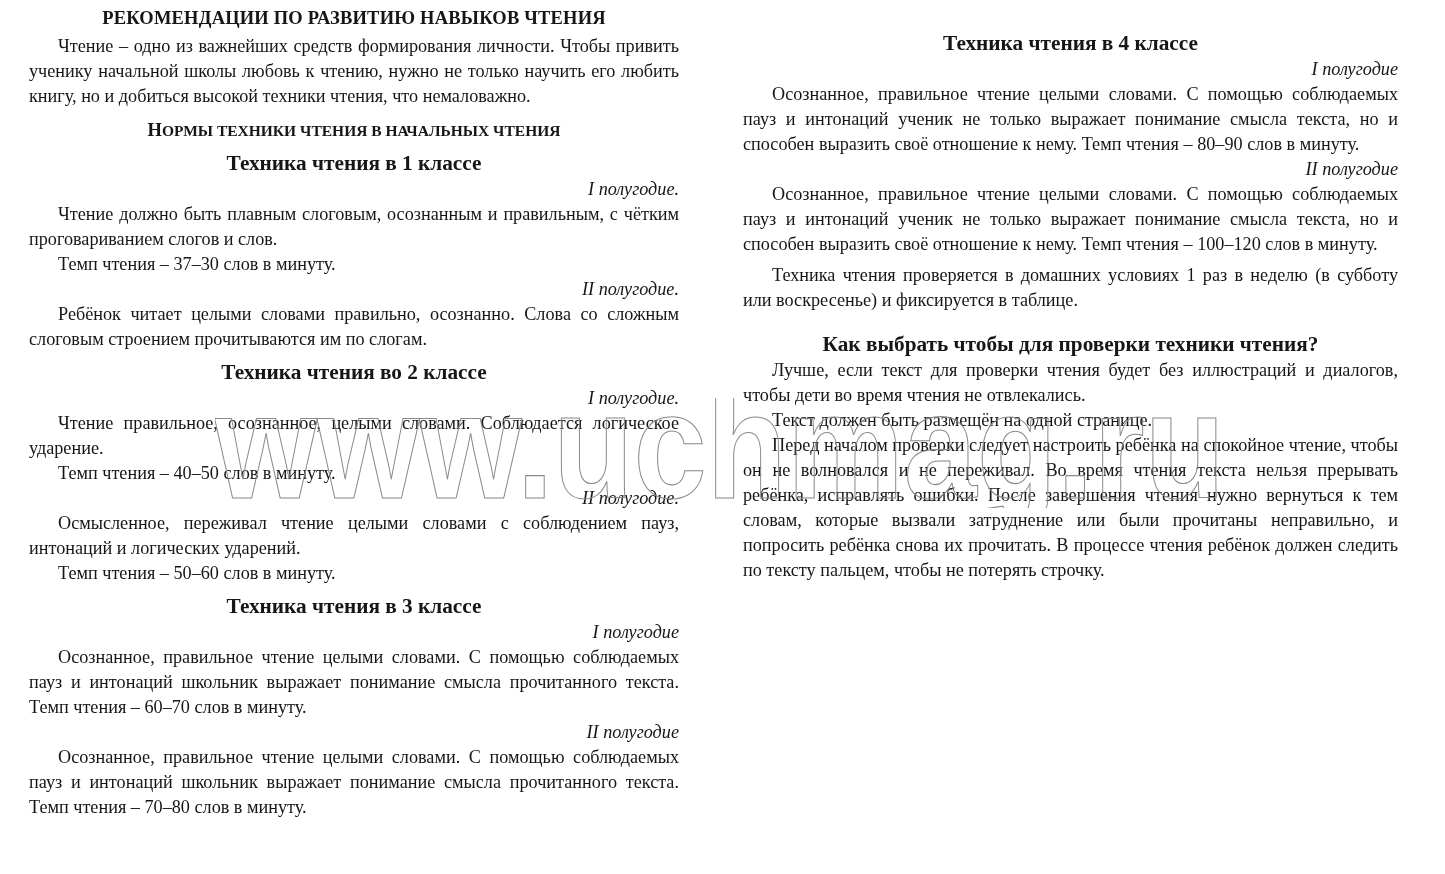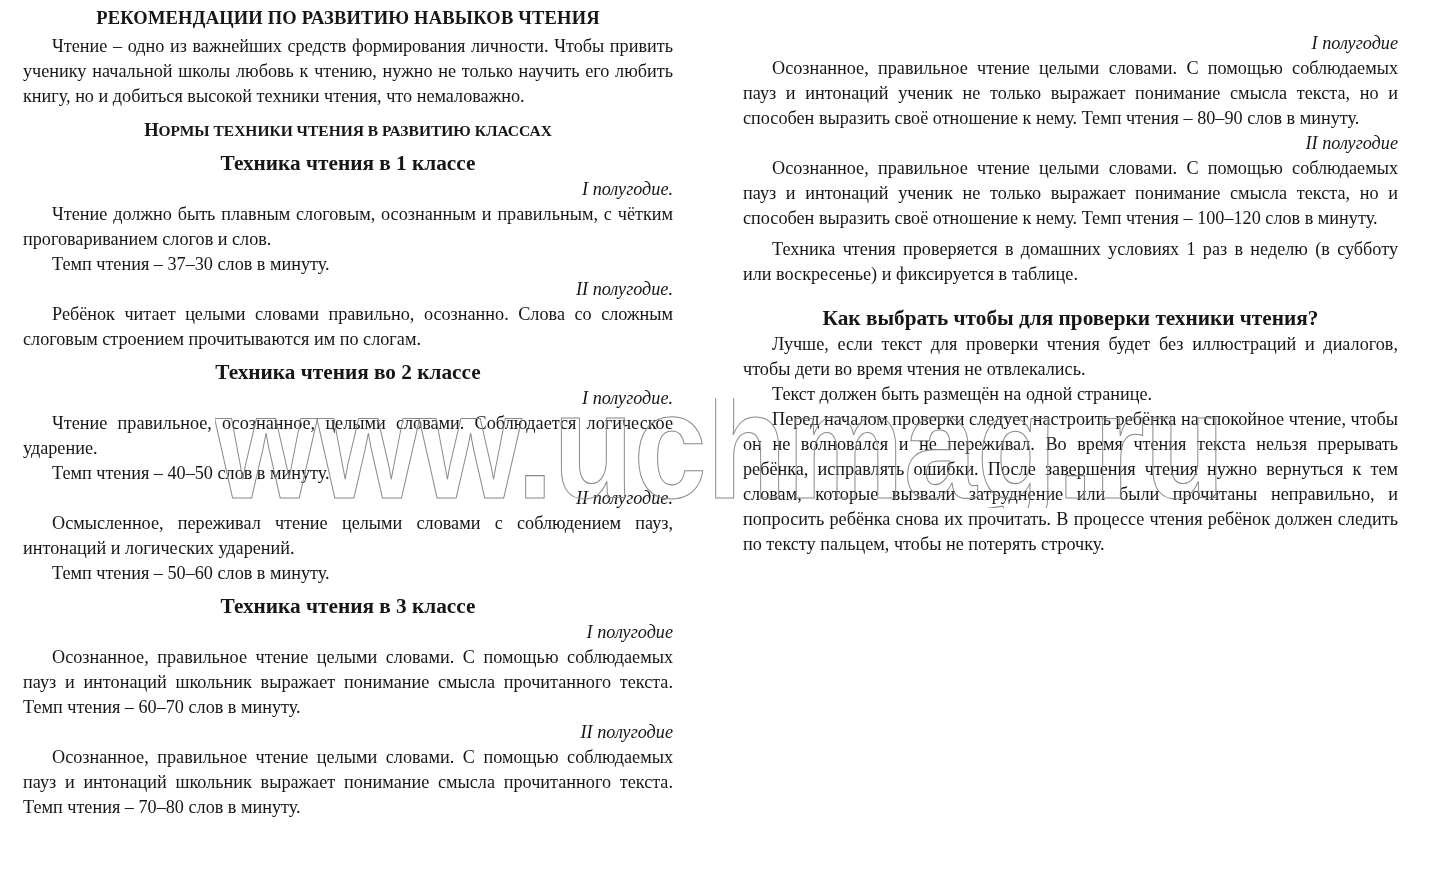--- a/index.html
+++ b/index.html
@@ -4,21 +4,21 @@
 <style>
   html, body { margin: 0; padding: 0; background: #ffffff; }
   body {
     width: 1445px; height: 874px; position: relative; overflow: hidden;
     font-family: "Liberation Serif", serif; color: #161616;
   }
   .col {
     position: absolute; top: 0;
     font-size: 18.2px; line-height: 25px;
   }
-  .col-left { left: 23px; width: 650px; }
+  .col-left { left: 29px; width: 650px; }
   .col-right { left: 743px; width: 655px; }
   .p { margin: 0; text-align: justify; text-indent: 29px; }
   .it { margin: 0; font-style: italic; text-indent: 29px; text-align: right; }
   .h-main { margin: 6px 0 0 0; text-align: center; font-weight: bold; font-size: 18.5px; letter-spacing: 0.2px; }
   .h-section { margin: 9px 0 0 0; text-align: center; font-weight: bold; font-size: 15.5px; }
   .h-section .cap { font-size: 18.5px; }
   .h-sub { margin: 8px 0 1px 0; text-align: center; font-weight: bold; }
   .gap { height: 6px; }
   .watermark {
     position: absolute; left: 215px; top: 398px; width: 1010px; height: 110px;
@@ -29,21 +29,21 @@
     fill: rgba(255,255,255,0.0); stroke: #8a8a8a; stroke-width: 1.1px;
   }
 </style>
 </head>
 <body>
 
 <div class="col col-left">
   <h1 class="h-main">РЕКОМЕНДАЦИИ ПО РАЗВИТИЮ НАВЫКОВ ЧТЕНИЯ</h1>
   <p class="p" style="margin-top:3px;">Чтение – одно из важнейших средств формирования личности. Чтобы привить ученику начальной школы любовь к чтению, нужно не только научить его любить книгу, но и добиться высокой техники чтения, что немаловажно.</p>
 
-  <h2 class="h-section"><span class="cap">Н</span><span>ОРМЫ ТЕХНИКИ ЧТЕНИЯ В РАЗВИТИЮ КЛАССАХ</span></h2>
+  <h2 class="h-section"><span class="cap">Н</span><span>ОРМЫ ТЕХНИКИ ЧТЕНИЯ В НАЧАЛЬНЫХ ЧТЕНИЯ</span></h2>
 
   <div>
     <h3 class="h-sub">Техника чтения в 1 классе</h3>
     <p class="it">I полугодие.</p>
     <p class="p">Чтение должно быть плавным слоговым, осознанным и правильным, с чётким проговариванием слогов и слов.</p>
     <p class="p">Темп чтения – 37–30 слов в минуту.</p>
     <p class="it">II полугодие.</p>
     <p class="p">Ребёнок читает целыми словами правильно, осознанно. Слова со сложным слоговым строением прочитываются им по слогам.</p>
   </div>
 
@@ -61,20 +61,21 @@
     <h3 class="h-sub">Техника чтения в 3 классе</h3>
     <p class="it">I полугодие</p>
     <p class="p">Осознанное, правильное чтение целыми словами. С помощью соблюдаемых пауз и интонаций школьник выражает понимание смысла прочитанного текста. Темп чтения – 60–70 слов в минуту.</p>
     <p class="it">II полугодие</p>
     <p class="p">Осознанное, правильное чтение целыми словами. С помощью соблюдаемых пауз и интонаций школьник выражает понимание смысла прочитанного текста. Темп чтения – 70–80 слов в минуту.</p>
   </div>
 </div>
 
 <div class="col col-right" style="top:31px;">
   <div>
+    <h3 class="h-sub" style="margin-top:0;">Техника чтения в 4 классе</h3>
     <p class="it">I полугодие</p>
     <p class="p">Осознанное, правильное чтение целыми словами. С помощью соблюдаемых пауз и интонаций ученик не только выражает понимание смысла текста, но и способен выразить своё отношение к нему. Темп чтения – 80–90 слов в минуту.</p>
     <p class="it">II полугодие</p>
     <p class="p">Осознанное, правильное чтение целыми словами. С помощью соблюдаемых пауз и интонаций ученик не только выражает понимание смысла текста, но и способен выразить своё отношение к нему. Темп чтения – 100–120 слов в минуту.</p>
   </div>
 
   <div class="gap"></div>
   <p class="p">Техника чтения проверяется в домашних условиях 1 раз в неделю (в субботу или воскресенье) и фиксируется в таблице.</p>
 
   <div>

